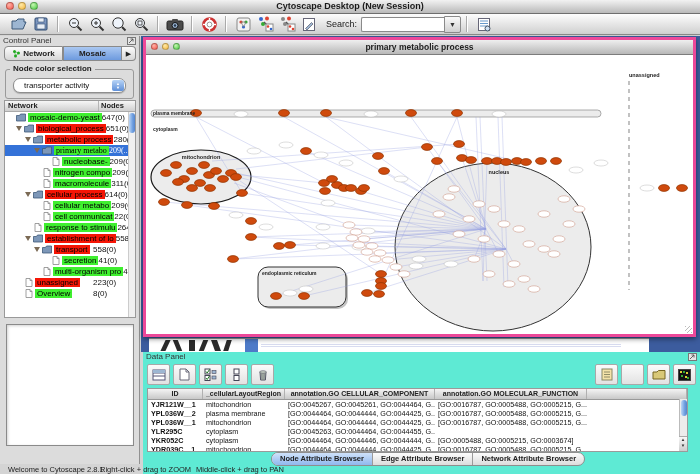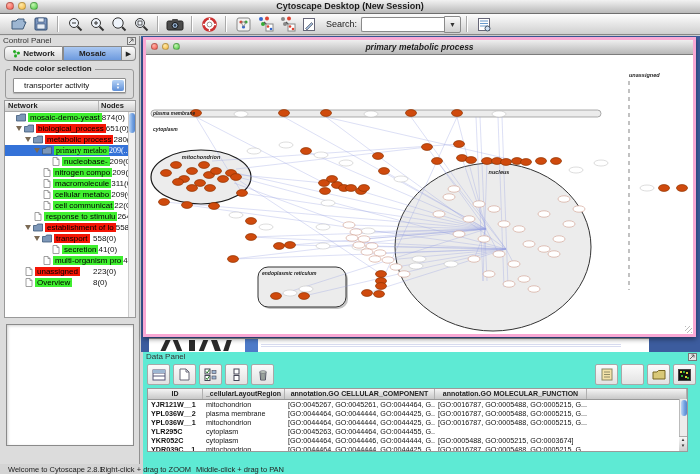--- a/index.html
+++ b/index.html
@@ -23,21 +23,21 @@
   .control-panel{position:absolute;left:0;top:36px;width:140px;height:428px;background:#dcdcdc;border-right:1px solid #919191;box-sizing:border-box;}
   .panel-title{position:absolute;left:3px;top:0;font-size:8px;color:#333;}
   .float-ico{position:absolute;right:3px;top:1px;}
   .cp-tabs{position:absolute;left:4px;top:10px;width:132px;height:15px;display:flex;}
   .cp-tab{flex:1;border:1px solid #8a8a8a;background:linear-gradient(#fcfcfc,#d6d6d6);font-size:8px;font-weight:bold;text-align:center;line-height:13px;color:#222;box-sizing:border-box;display:flex;align-items:center;justify-content:center;gap:2px;}
   .cp-tab:first-child{border-radius:4px 0 0 4px;}
   .cp-tab.selected{background:linear-gradient(#aac8f2,#6d9ade);}
   .cp-tab-more{width:13px;border:1px solid #8a8a8a;border-left:none;border-radius:0 4px 4px 0;background:linear-gradient(#fcfcfc,#d6d6d6);font-size:7px;line-height:13px;text-align:center;color:#222;}
   .groupbox{position:absolute;left:5px;top:33px;width:129px;height:30px;border:1px solid #9a9a9a;border-radius:3px;box-sizing:border-box;}
   .groupbox-label{position:absolute;left:4px;top:-6px;background:#dcdcdc;font-size:8px;font-weight:bold;color:#222;padding:0 3px;}
-  .combo{position:absolute;left:7px;top:8px;width:113px;height:15px;background:#fff;border:1px solid #8e8e8e;border-radius:1px;font-size:8px;line-height:13px;padding-left:10px;box-sizing:border-box;color:#111;box-shadow:0 1px 1px rgba(0,0,0,.2);}
+  .combo{position:absolute;left:7px;top:8px;width:113px;height:15px;background:#fff;border:1px solid #8e8e8e;border-radius:7px;font-size:8px;line-height:13px;padding-left:10px;box-sizing:border-box;color:#111;box-shadow:0 1px 1px rgba(0,0,0,.2);}
   .combo-btn{position:absolute;right:1px;top:1px;width:12px;height:11px;background:linear-gradient(#b8d4f6,#5e8fd8);border-radius:2px;display:flex;flex-direction:column;align-items:center;justify-content:center;font-size:4px;line-height:4px;color:#fff;}
   .checkbox-row{position:absolute;left:10px;top:69px;display:flex;align-items:center;gap:4px;}
   .checkbox{width:10px;height:10px;background:linear-gradient(#9cc0f0,#4a7fd0);border:1px solid #3a5fa8;border-radius:2px;color:#fff;font-size:9px;line-height:9px;text-align:center;}
   .checkbox-label{font-size:8.5px;color:#111;}
   
   .tree{position:absolute;left:4px;top:64px;width:132px;height:218px;background:#fff;border:1px solid #999;box-sizing:border-box;overflow:hidden;}
   .tree-header{display:flex;height:10px;background:linear-gradient(#f6f6f6,#cfcfcf);border-bottom:1px solid #aaa;font-size:7.5px;font-weight:bold;color:#222;}
   .tree-header .c1{flex:1;padding-left:3px;border-right:1px solid #b5b5b5;}
   .tree-header .c2{width:34px;padding-left:2px;}
   .tree-rows{position:absolute;left:0;top:11px;right:7px;bottom:0;}
@@ -48,21 +48,21 @@
   .chip{padding:0 2px;color:#000;flex:none;max-width:72px;overflow:hidden;}
   .chip.green{background:#3fef2f;}
   .chip.red{background:#f51505;}
   .tree-count{margin-left:auto;width:35px;flex:none;color:#111;}
   .tree-row.selected .tree-count{color:#fff;}
   .tree-scroll{position:absolute;right:0;top:11px;width:7px;bottom:0;background:#f0f0f0;border-left:1px solid #ccc;box-sizing:border-box;}
   .scroll-thumb{position:absolute;left:0;width:6px;border-radius:3px;background:linear-gradient(90deg,#bcd6f6,#6f9fe0 60%,#5585cc);}
   .birdseye{position:absolute;left:6px;top:288px;width:126px;height:120px;background:#fff;border:1px solid #8a8a8a;box-shadow:inset 1px 1px 3px rgba(0,0,0,.18);}
   
   .desktop{position:absolute;left:141px;top:36px;width:559px;height:316px;background:#3c5c9e;}
-  .net-window{position:absolute;left:2px;top:1px;width:553px;height:300px;background:#a3a3a3;border:3px solid #f9a8d4;box-sizing:border-box;box-shadow:0 2px 5px rgba(0,0,0,.45);font-style:italic;}
+  .net-window{position:absolute;left:2px;top:1px;width:553px;height:300px;background:#a3a3a3;border:3px solid #ec4899;box-sizing:border-box;box-shadow:0 2px 5px rgba(0,0,0,.45);}
   .net-titlebar{position:relative;height:14px;background:linear-gradient(#efefef,#b8b8b8);border-bottom:1px solid #7c7c7c;}
   .net-titlebar .lights{top:3px;left:5px;}
   .net-titlebar .light{width:7px;height:7px;}
   .net-title-text{text-align:center;font-size:8.5px;font-weight:bold;color:#222;line-height:14px;}
   .net-canvas{position:absolute;left:0;top:15px;right:0;bottom:0;background:#fff;overflow:hidden;}
   .resize-grip{position:absolute;right:1px;bottom:1px;width:7px;height:7px;background:repeating-linear-gradient(135deg,#bbb 0 1px,transparent 1px 3px);}
   
   .back-window{position:absolute;left:8px;top:302px;width:500px;height:13px;background:#fff;border-top:1px solid #999;overflow:hidden;}
   .bw-glyph{position:absolute;top:1px;height:11px;background:#2a2a2a;}
   .bw-blue{position:absolute;top:0;height:13px;background:#4d7ac8;}
@@ -269,21 +269,21 @@
       </div>
       <div class="tree-rows" id="tree-rows">
           <div class="tree-row" style="padding-left: 2px;">
             <div class="tw-spacer"></div>
             <span style="flex: 0 0 auto; margin-right: 2px; display: inline-flex;">
               <svg width="10" height="9">
                 <path d="M0.5 2.5 L3.5 2.5 L4.5 1 L9.5 1 L9.5 8 L0.5 8 Z" fill="#7d97b8" stroke="#3c5878" stroke-width=".8"></path>
               </svg>
             </span>
             <span class="chip green">mosaic-demo-yeast</span>
-            <span class="tree-count">874(0)</span>
+            <span class="tree-count">647(0)</span>
           </div>
           <div class="tree-row" style="padding-left: 11px;">
             <div class="tw-arrow"></div>
             <span style="flex: 0 0 auto; margin-right: 2px; display: inline-flex;">
               <svg width="10" height="9">
                 <path d="M0.5 2.5 L3.5 2.5 L4.5 1 L9.5 1 L9.5 8 L0.5 8 Z" fill="#7d97b8" stroke="#3c5878" stroke-width=".8"></path>
               </svg>
             </span>
             <span class="chip red">biological_process</span>
             <span class="tree-count">651(0)</span>
@@ -333,20 +333,30 @@
           <div class="tree-row" style="padding-left: 29px;">
             <div class="tw-spacer"></div>
             <span style="flex: 0 0 auto; margin-right: 2px; display: inline-flex;">
               <svg width="8" height="9">
                 <path d="M1 0.5 L5 0.5 L7 2.5 L7 8.5 L1 8.5 Z" fill="#fff" stroke="#888" stroke-width=".8"></path>
                 <path d="M5 0.5 L5 2.5 L7 2.5" fill="none" stroke="#888" stroke-width=".8"></path>
               </svg>
             </span>
             <span class="chip green">macromolecule</span>
             <span class="tree-count">311(0)</span>
+          </div>
+          <div class="tree-row" style="padding-left: 20px;">
+            <div class="tw-arrow"></div>
+            <span style="flex: 0 0 auto; margin-right: 2px; display: inline-flex;">
+              <svg width="10" height="9">
+                <path d="M0.5 2.5 L3.5 2.5 L4.5 1 L9.5 1 L9.5 8 L0.5 8 Z" fill="#7d97b8" stroke="#3c5878" stroke-width=".8"></path>
+              </svg>
+            </span>
+            <span class="chip red">cellular process</span>
+            <span class="tree-count">614(0)</span>
           </div>
           <div class="tree-row" style="padding-left: 29px;">
             <div class="tw-spacer"></div>
             <span style="flex: 0 0 auto; margin-right: 2px; display: inline-flex;">
               <svg width="8" height="9">
                 <path d="M1 0.5 L5 0.5 L7 2.5 L7 8.5 L1 8.5 Z" fill="#fff" stroke="#888" stroke-width=".8"></path>
                 <path d="M5 0.5 L5 2.5 L7 2.5" fill="none" stroke="#888" stroke-width=".8"></path>
               </svg>
             </span>
             <span class="chip green">cellular metabo</span>
@@ -779,20 +789,25 @@
             <div class="c1">mitochondrion</div>
             <div class="c2">[GO:0044464, GO:0044444, GO:0044425, G...</div>
             <div class="c3">[GO:0016787, GO:0005488, GO:0005215, G...</div>
           </div>
         </div>
       <div class="dt-scroll">
         <div class="scroll-thumb" style="top:1px;height:16px;left:0.5px;"></div>
         <div class="dt-arrows">▲<br>▼</div>
       </div>
     </div>
+    <div class="browser-tabs" id="browser-tabs">
+        <div class="browser-tab selected">Node Attribute Browser</div>
+        <div class="browser-tab">Edge Attribute Browser</div>
+        <div class="browser-tab">Network Attribute Browser</div>
+      </div>
   </div>
 
   <div class="statusbar">
     <span style="left:8px;">Welcome to Cytoscape 2.8.1</span>
     <span style="left:100px;">Right-click + drag to ZOOM</span>
     <span style="left:196px;">Middle-click + drag to PAN</span>
   </div>
 
 </div>
 

